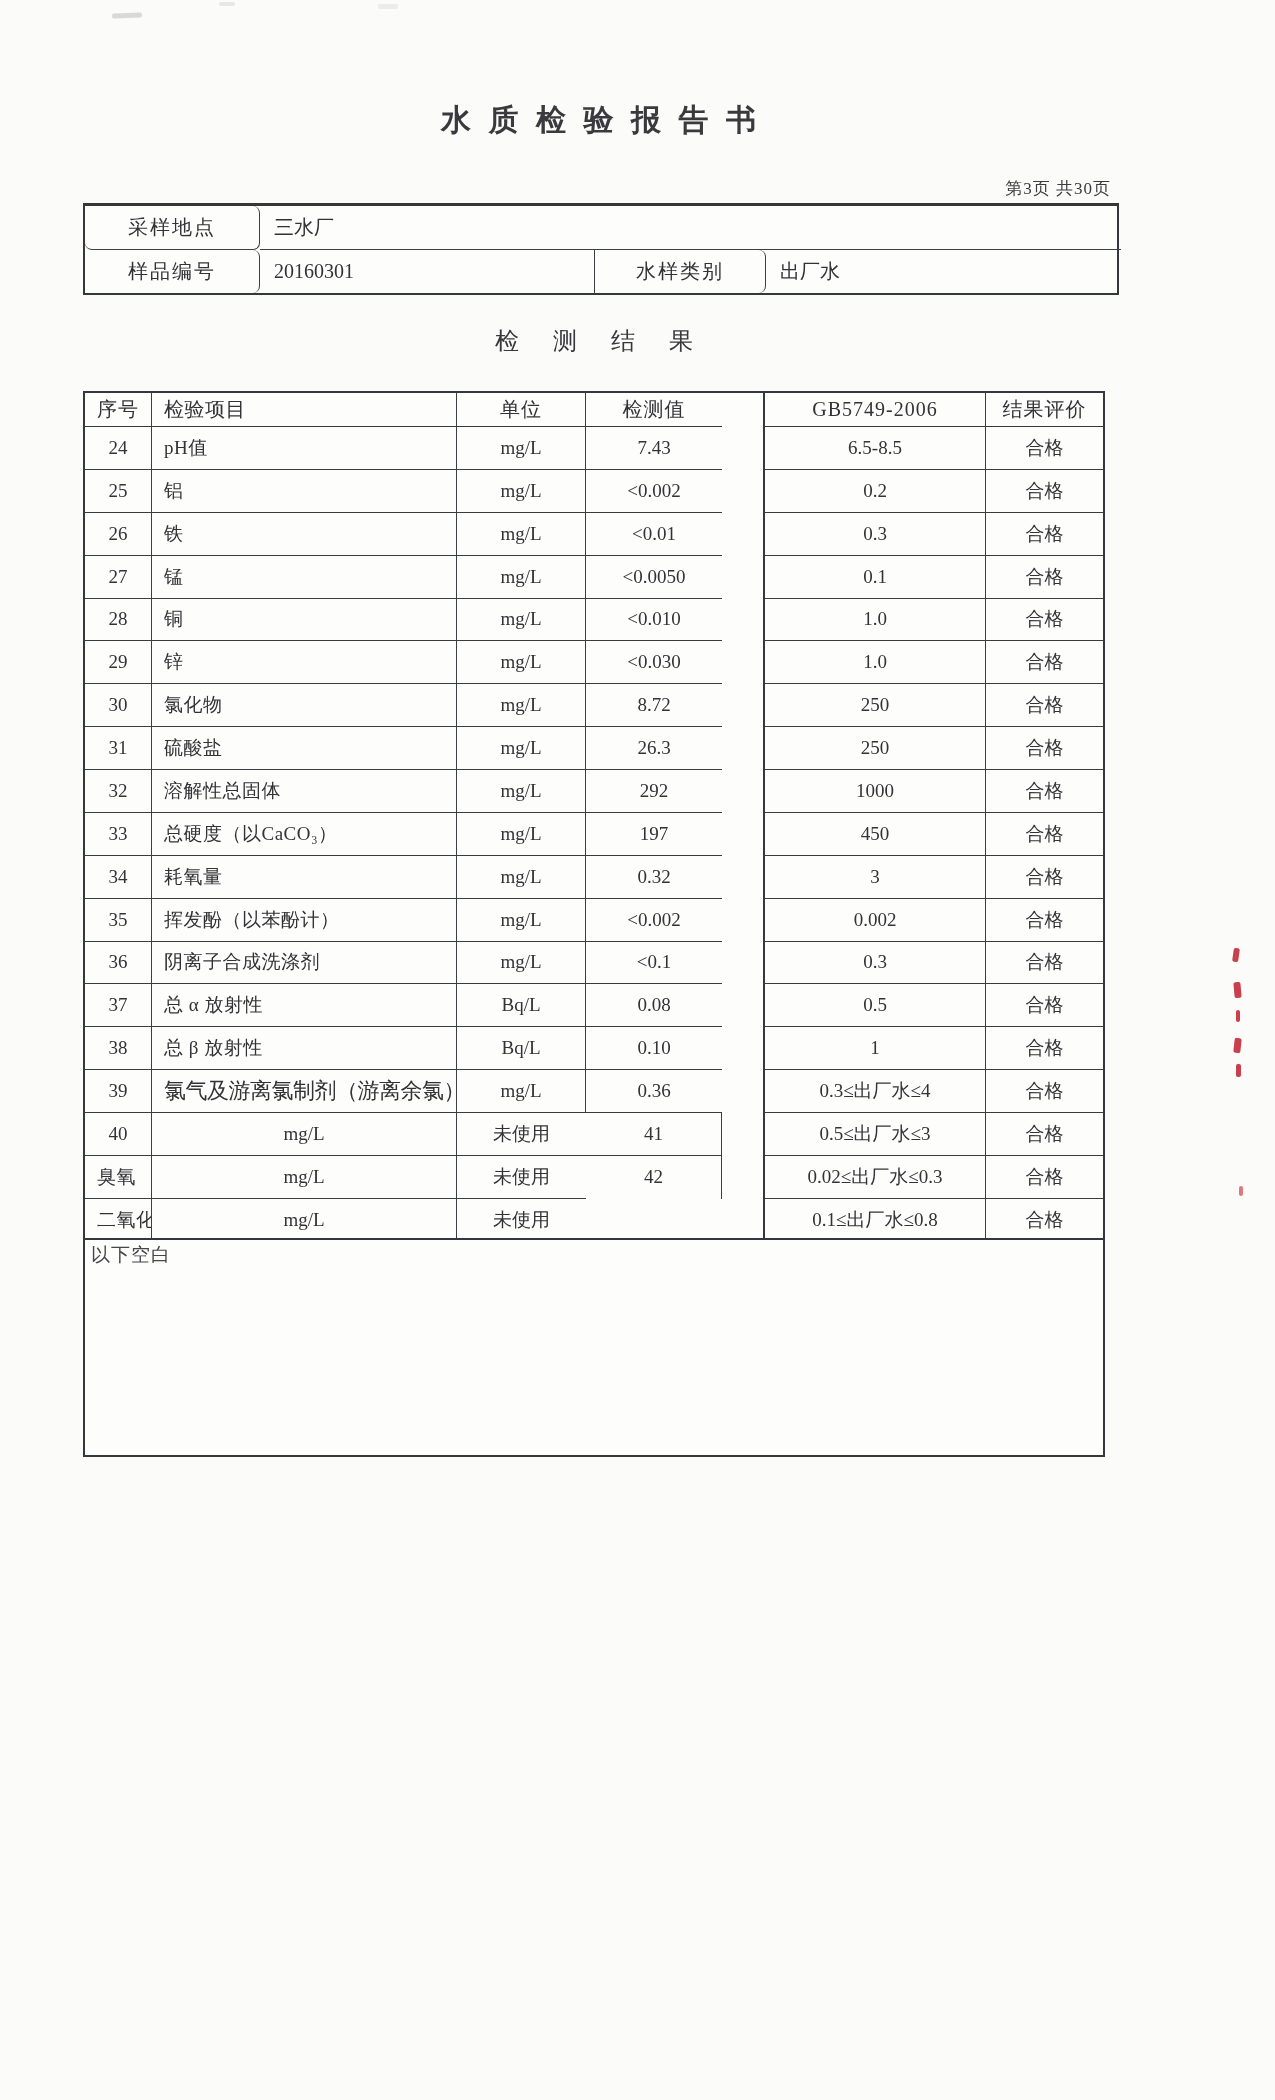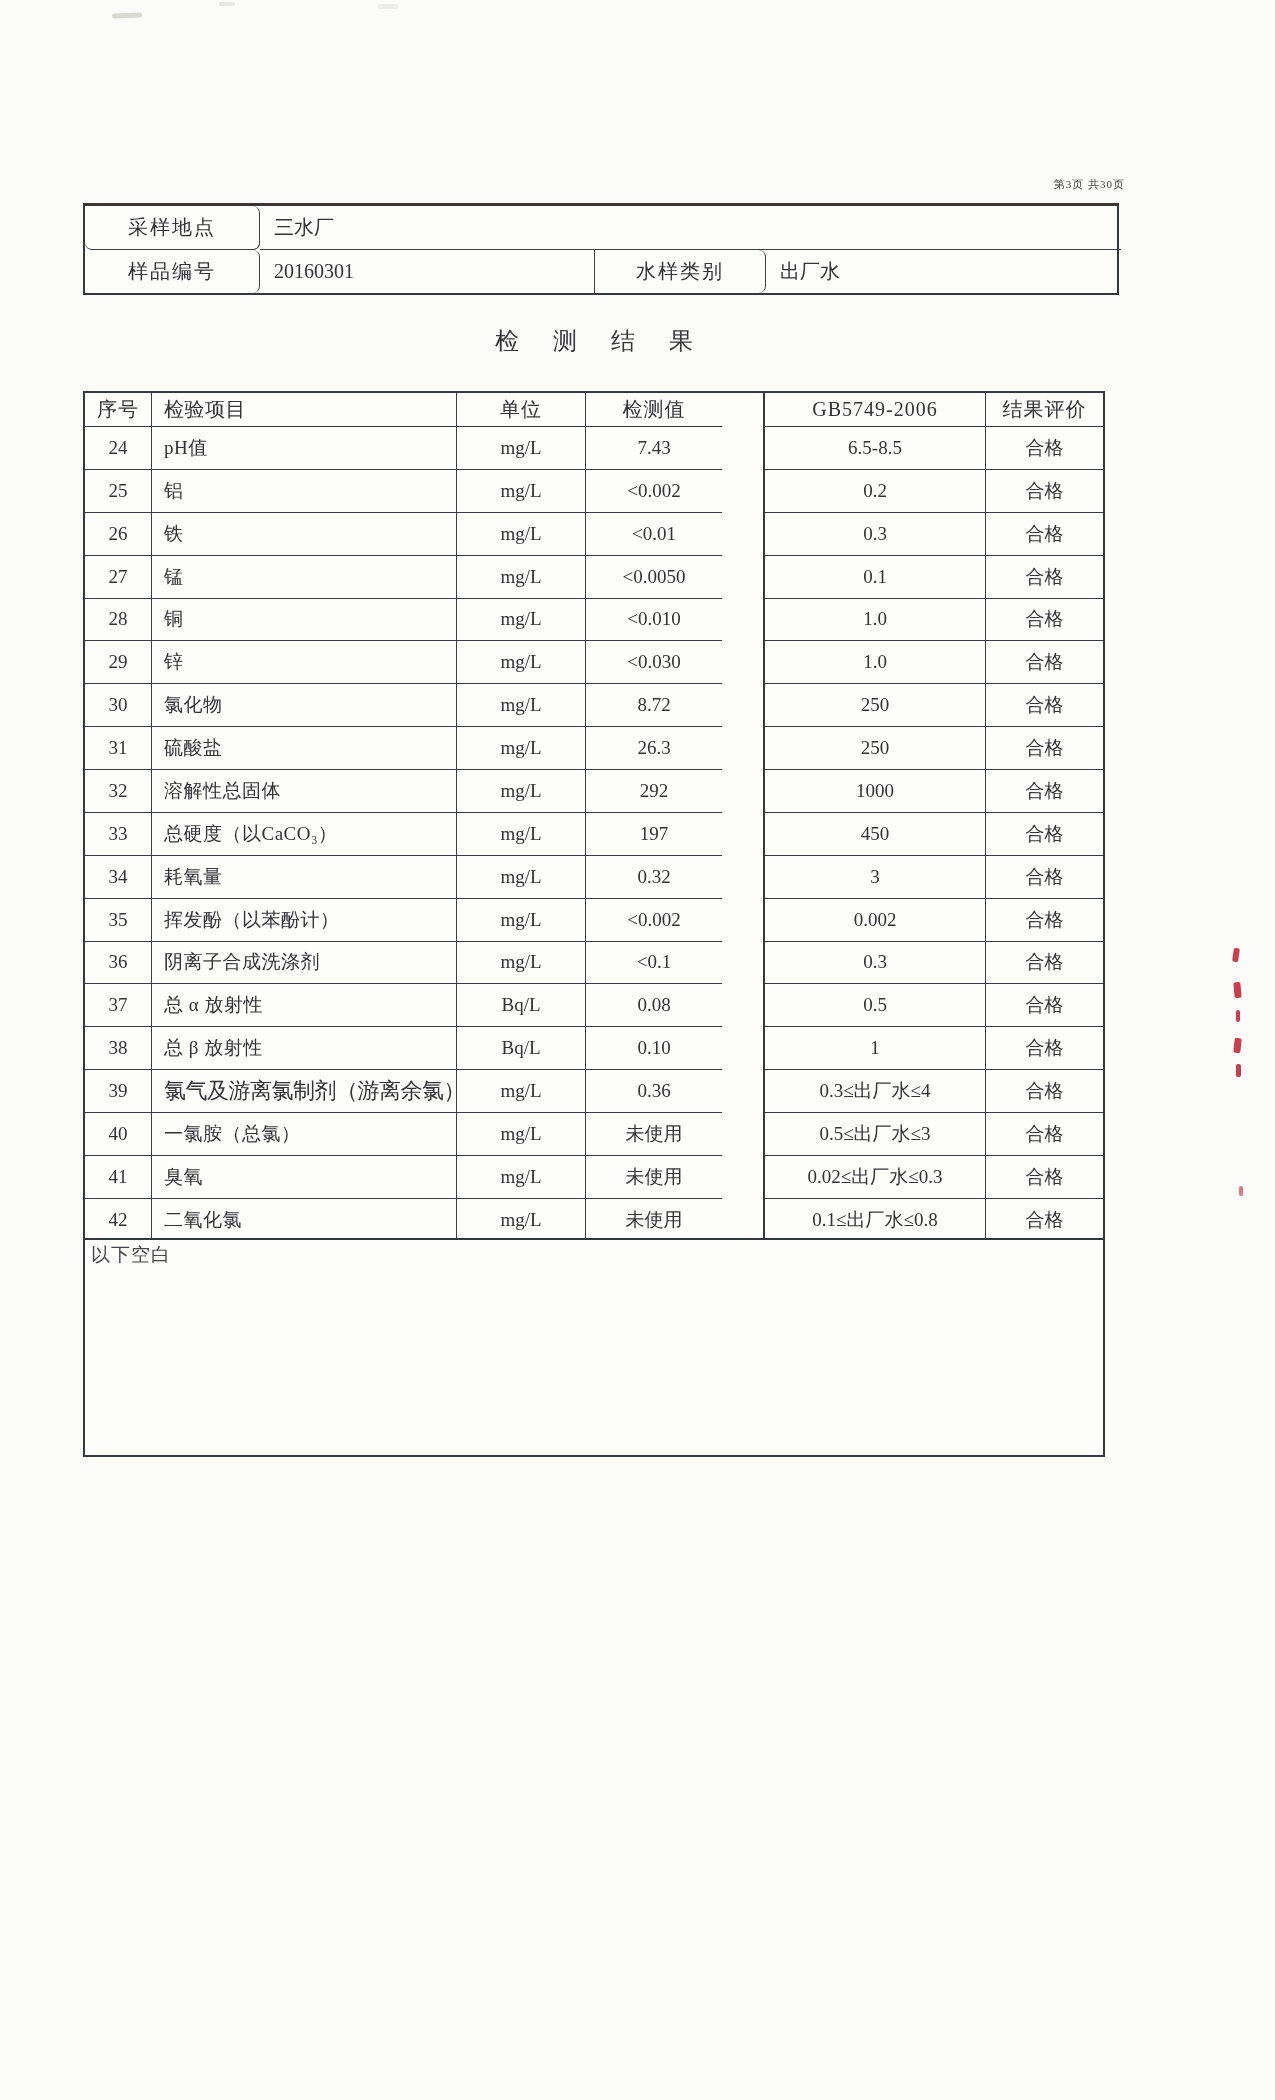--- a/index.html
+++ b/index.html
@@ -12,22 +12,22 @@
   }
   .page{position:relative;width:1275px;height:2100px;overflow:hidden;}
 
   
   .title{
     position:absolute;left:83px;top:100px;width:1036px;
     text-align:center;font-size:30px;font-weight:600;
     letter-spacing:5px;color:#3a3a3e;
   }
   .page-indicator{
-    position:absolute;top:177px;right:150px;
-    font-size:11px;color:#3c3c40;letter-spacing:1px;
+    position:absolute;top:177px;right:164px;
+    font-size:17px;color:#3c3c40;letter-spacing:1px;
   }
   .section-title{
     position:absolute;left:83px;top:325px;width:1036px;
     text-align:center;font-size:24px;font-weight:400;
     letter-spacing:14px;color:#38383c;
   }
 
   
   .sample-table{
     position:absolute;left:83px;top:203px;width:1036px;height:92px;
@@ -84,20 +84,21 @@
 
   
   .red-mark{position:absolute;background:#c32433;border-radius:2px;opacity:.88;}
   .smudge{position:absolute;background:#9a9a96;opacity:.35;border-radius:2px;}
 </style>
 </head>
 <body>
 
 <div class="page">
 
+  <div class="title">水 质 检 验 报 告 书</div>
 
   <div class="page-indicator">第3页  共30页</div>
 
   <div class="sample-table">
     <div class="s-cell s-label">采样地点</div>
     <div class="s-cell s-value s-span3 no-r">三水厂</div>
     <div class="s-cell s-label no-b">样品编号</div>
     <div class="s-cell s-value no-b">20160301</div>
     <div class="s-cell s-label no-b">水样类别</div>
     <div class="s-cell s-value no-b no-r">出厂水</div>
@@ -168,21 +169,20 @@
       <div class="cell c-value no-right">0.08</div>
       <div class="cell c-seq">38</div>
       <div class="cell c-item">总 β 放射性</div>
       <div class="cell c-unit">Bq/L</div>
       <div class="cell c-value no-right">0.10</div>
       <div class="cell c-seq">39</div>
       <div class="cell c-item tight">氯气及游离氯制剂（游离余氯）</div>
       <div class="cell c-unit">mg/L</div>
       <div class="cell c-value no-right">0.36</div>
       <div class="cell c-seq">40</div>
-      <div class="cell c-item">一氯胺（总氯）</div>
       <div class="cell c-unit">mg/L</div>
       <div class="cell c-value no-right">未使用</div>
       <div class="cell c-seq">41</div>
       <div class="cell c-item">臭氧</div>
       <div class="cell c-unit">mg/L</div>
       <div class="cell c-value no-right">未使用</div>
       <div class="cell c-seq no-bottom">42</div>
       <div class="cell c-item no-bottom">二氧化氯</div>
       <div class="cell c-unit no-bottom">mg/L</div>
       <div class="cell c-value no-right no-bottom">未使用</div>

